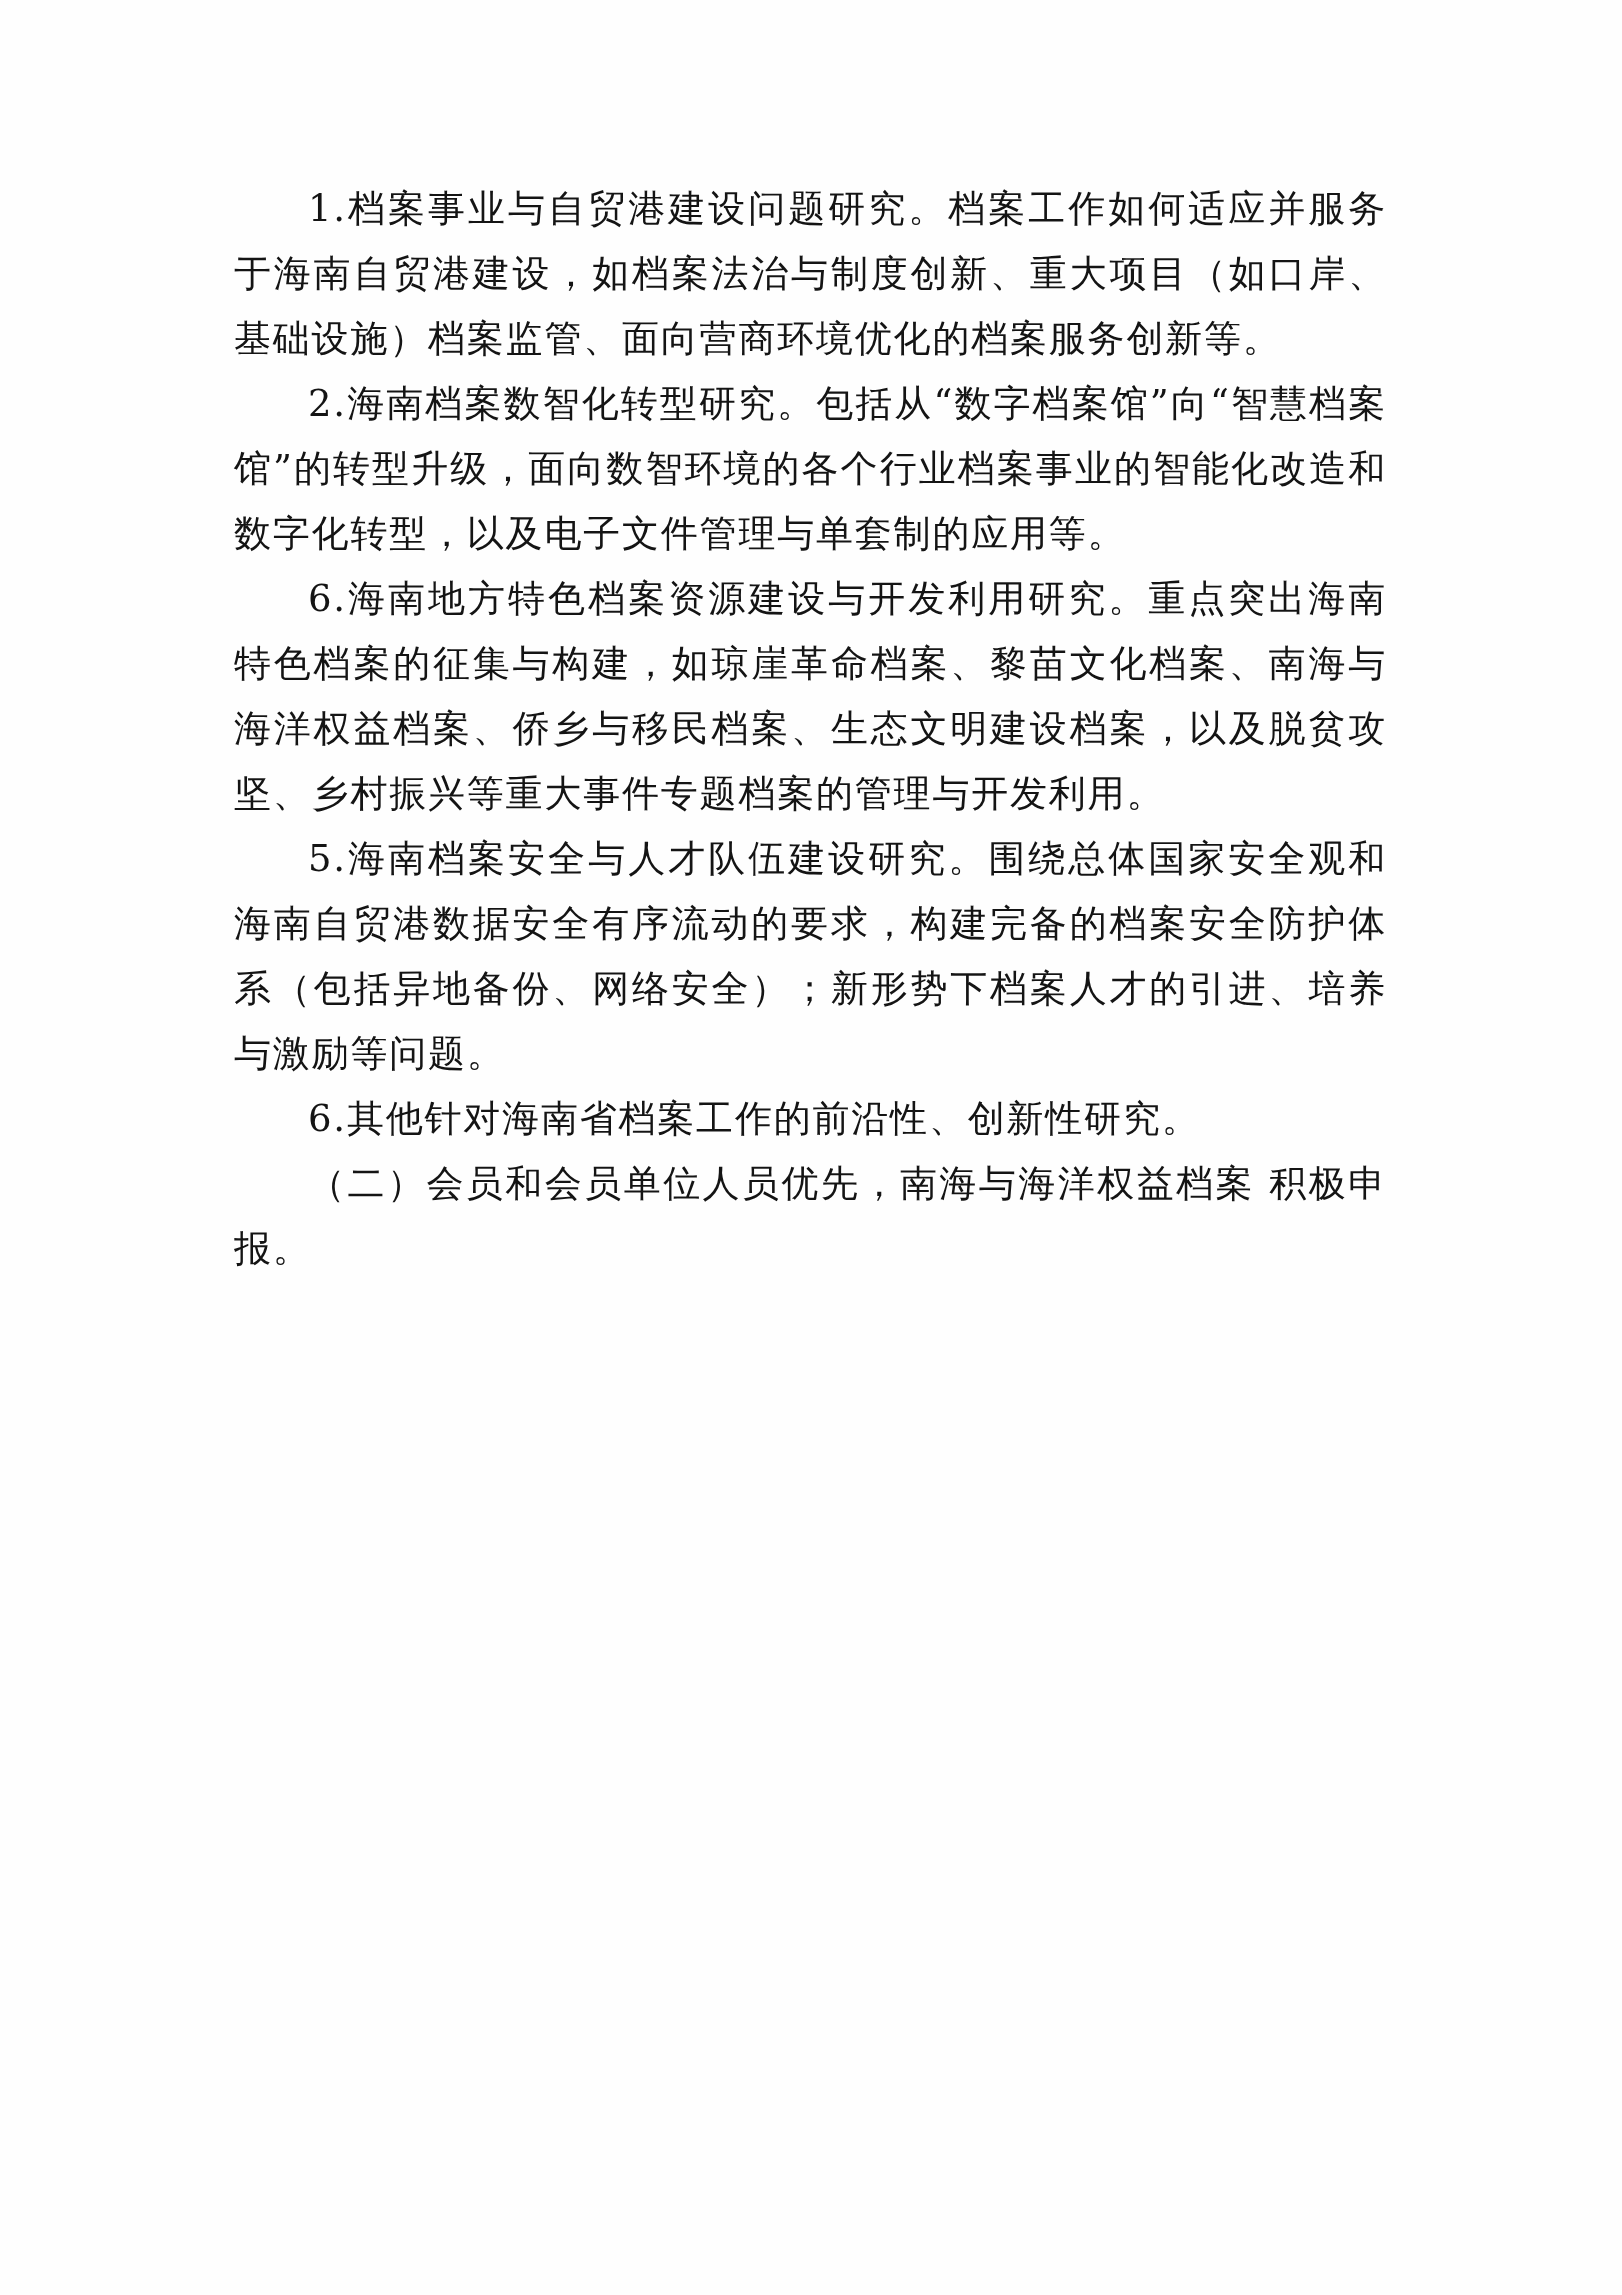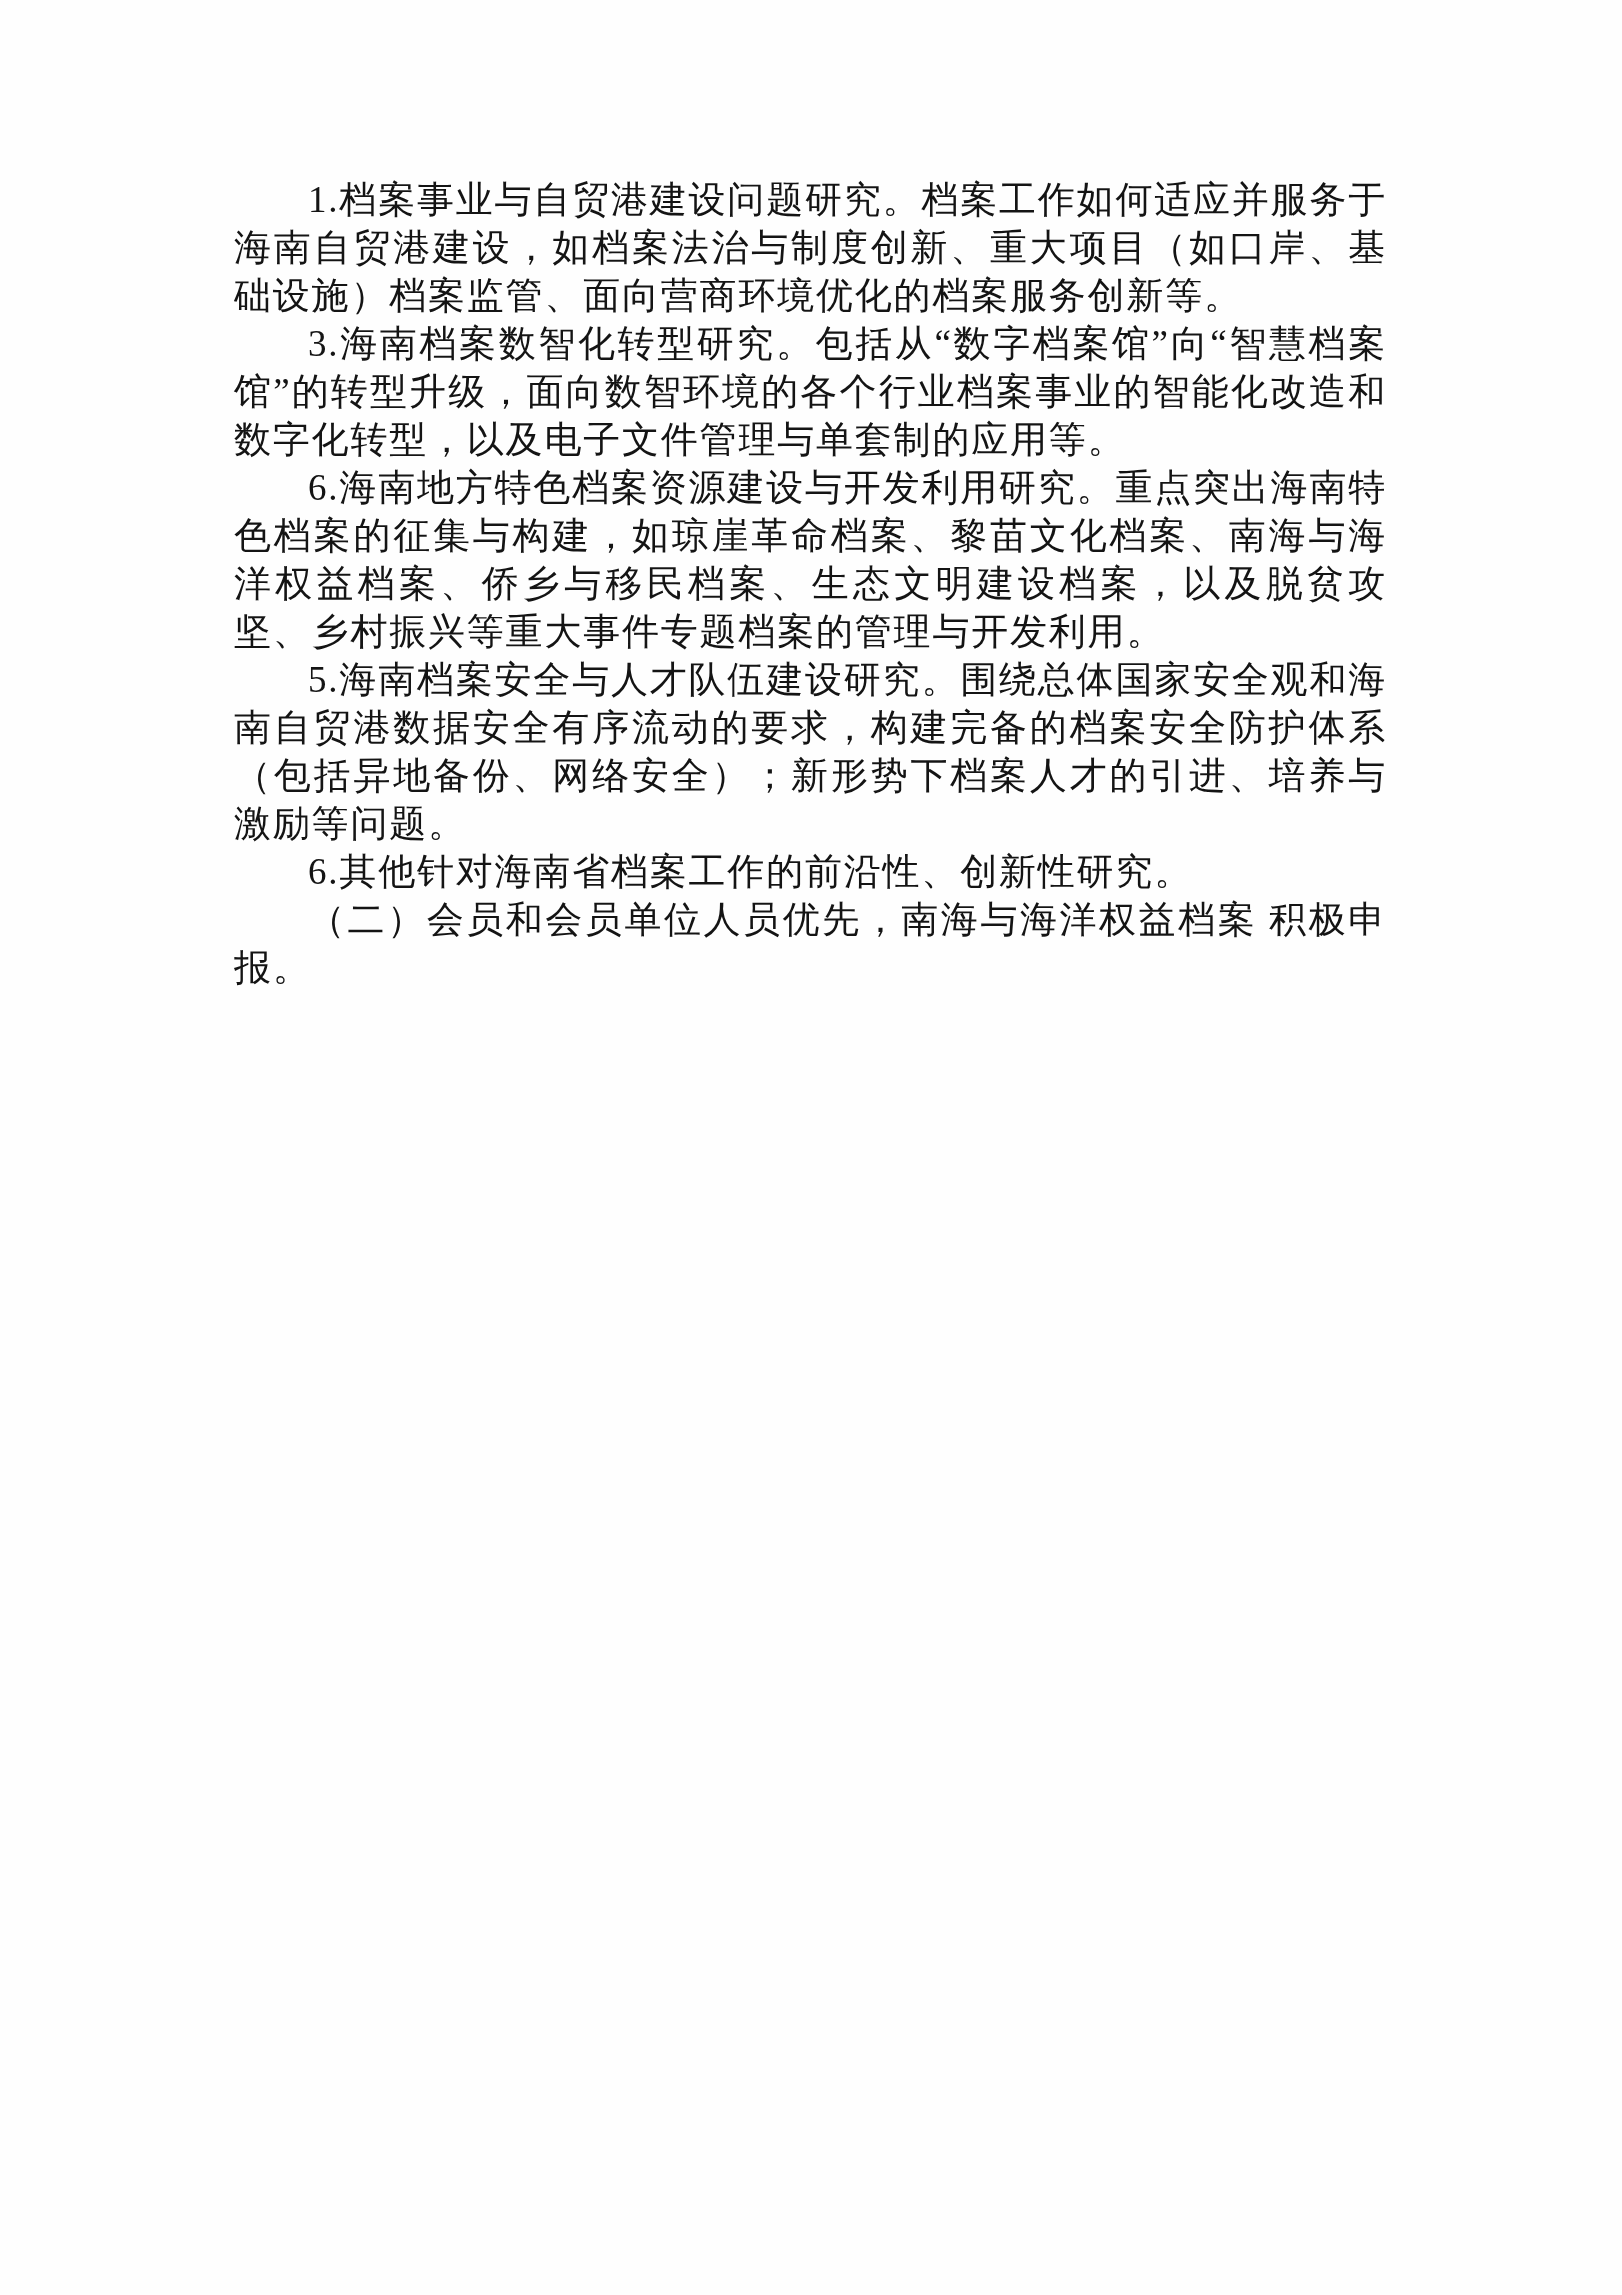--- a/index.html
+++ b/index.html
@@ -25,43 +25,42 @@
     background: #fefefe;
   }
   .content {
     position: absolute;
     left: 234px;
     top: 176px;
     width: 1169px;
   }
   .para {
     font-size: 37px;
-    line-height: 48px;
+    line-height: 65px;
     letter-spacing: 1.8px;
     text-align: justify;
     text-justify: inter-ideograph;
     margin: 0 16px 0 0;
     text-indent: 74px;
     color: #141414;
     font-weight: 500;
-    font-family: Liberation Serif, serif;
   }
   .para.heading {
     letter-spacing: 7.4px;
     font-weight: 700;
   }
 </style>
 </head>
 <body>
 
 <div class="page">
   <div class="content">
 
     <p class="para">1.档案事业与自贸港建设问题研究。档案工作如何适应并服务于海南自贸港建设，如档案法治与制度创新、重大项目（如口岸、基础设施）档案监管、面向营商环境优化的档案服务创新等。</p>
-    <p class="para">3.海南档案数智化转型研究。包括从“数字档案馆”向“智慧档案馆”的转型升级，面向数智环境的各个行业档案事业的智能化改造和数字化转型，以及电子文件管理与单套制的应用等。</p>
+    <p class="para">2.海南档案数智化转型研究。包括从“数字档案馆”向“智慧档案馆”的转型升级，面向数智环境的各个行业档案事业的智能化改造和数字化转型，以及电子文件管理与单套制的应用等。</p>
     <p class="para">6.海南地方特色档案资源建设与开发利用研究。重点突出海南特色档案的征集与构建，如琼崖革命档案、黎苗文化档案、南海与海洋权益档案、侨乡与移民档案、生态文明建设档案，以及脱贫攻坚、乡村振兴等重大事件专题档案的管理与开发利用。</p>
     <p class="para">5.海南档案安全与人才队伍建设研究。围绕总体国家安全观和海南自贸港数据安全有序流动的要求，构建完备的档案安全防护体系（包括异地备份、网络安全）；新形势下档案人才的引进、培养与激励等问题。</p>
     <p class="para">6.其他针对海南省档案工作的前沿性、创新性研究。</p>
     <p class="para">（二）会员和会员单位人员优先，南海与海洋权益档案  积极申报。</p>
 
   </div>
 </div>
 
 
 </body></html>

